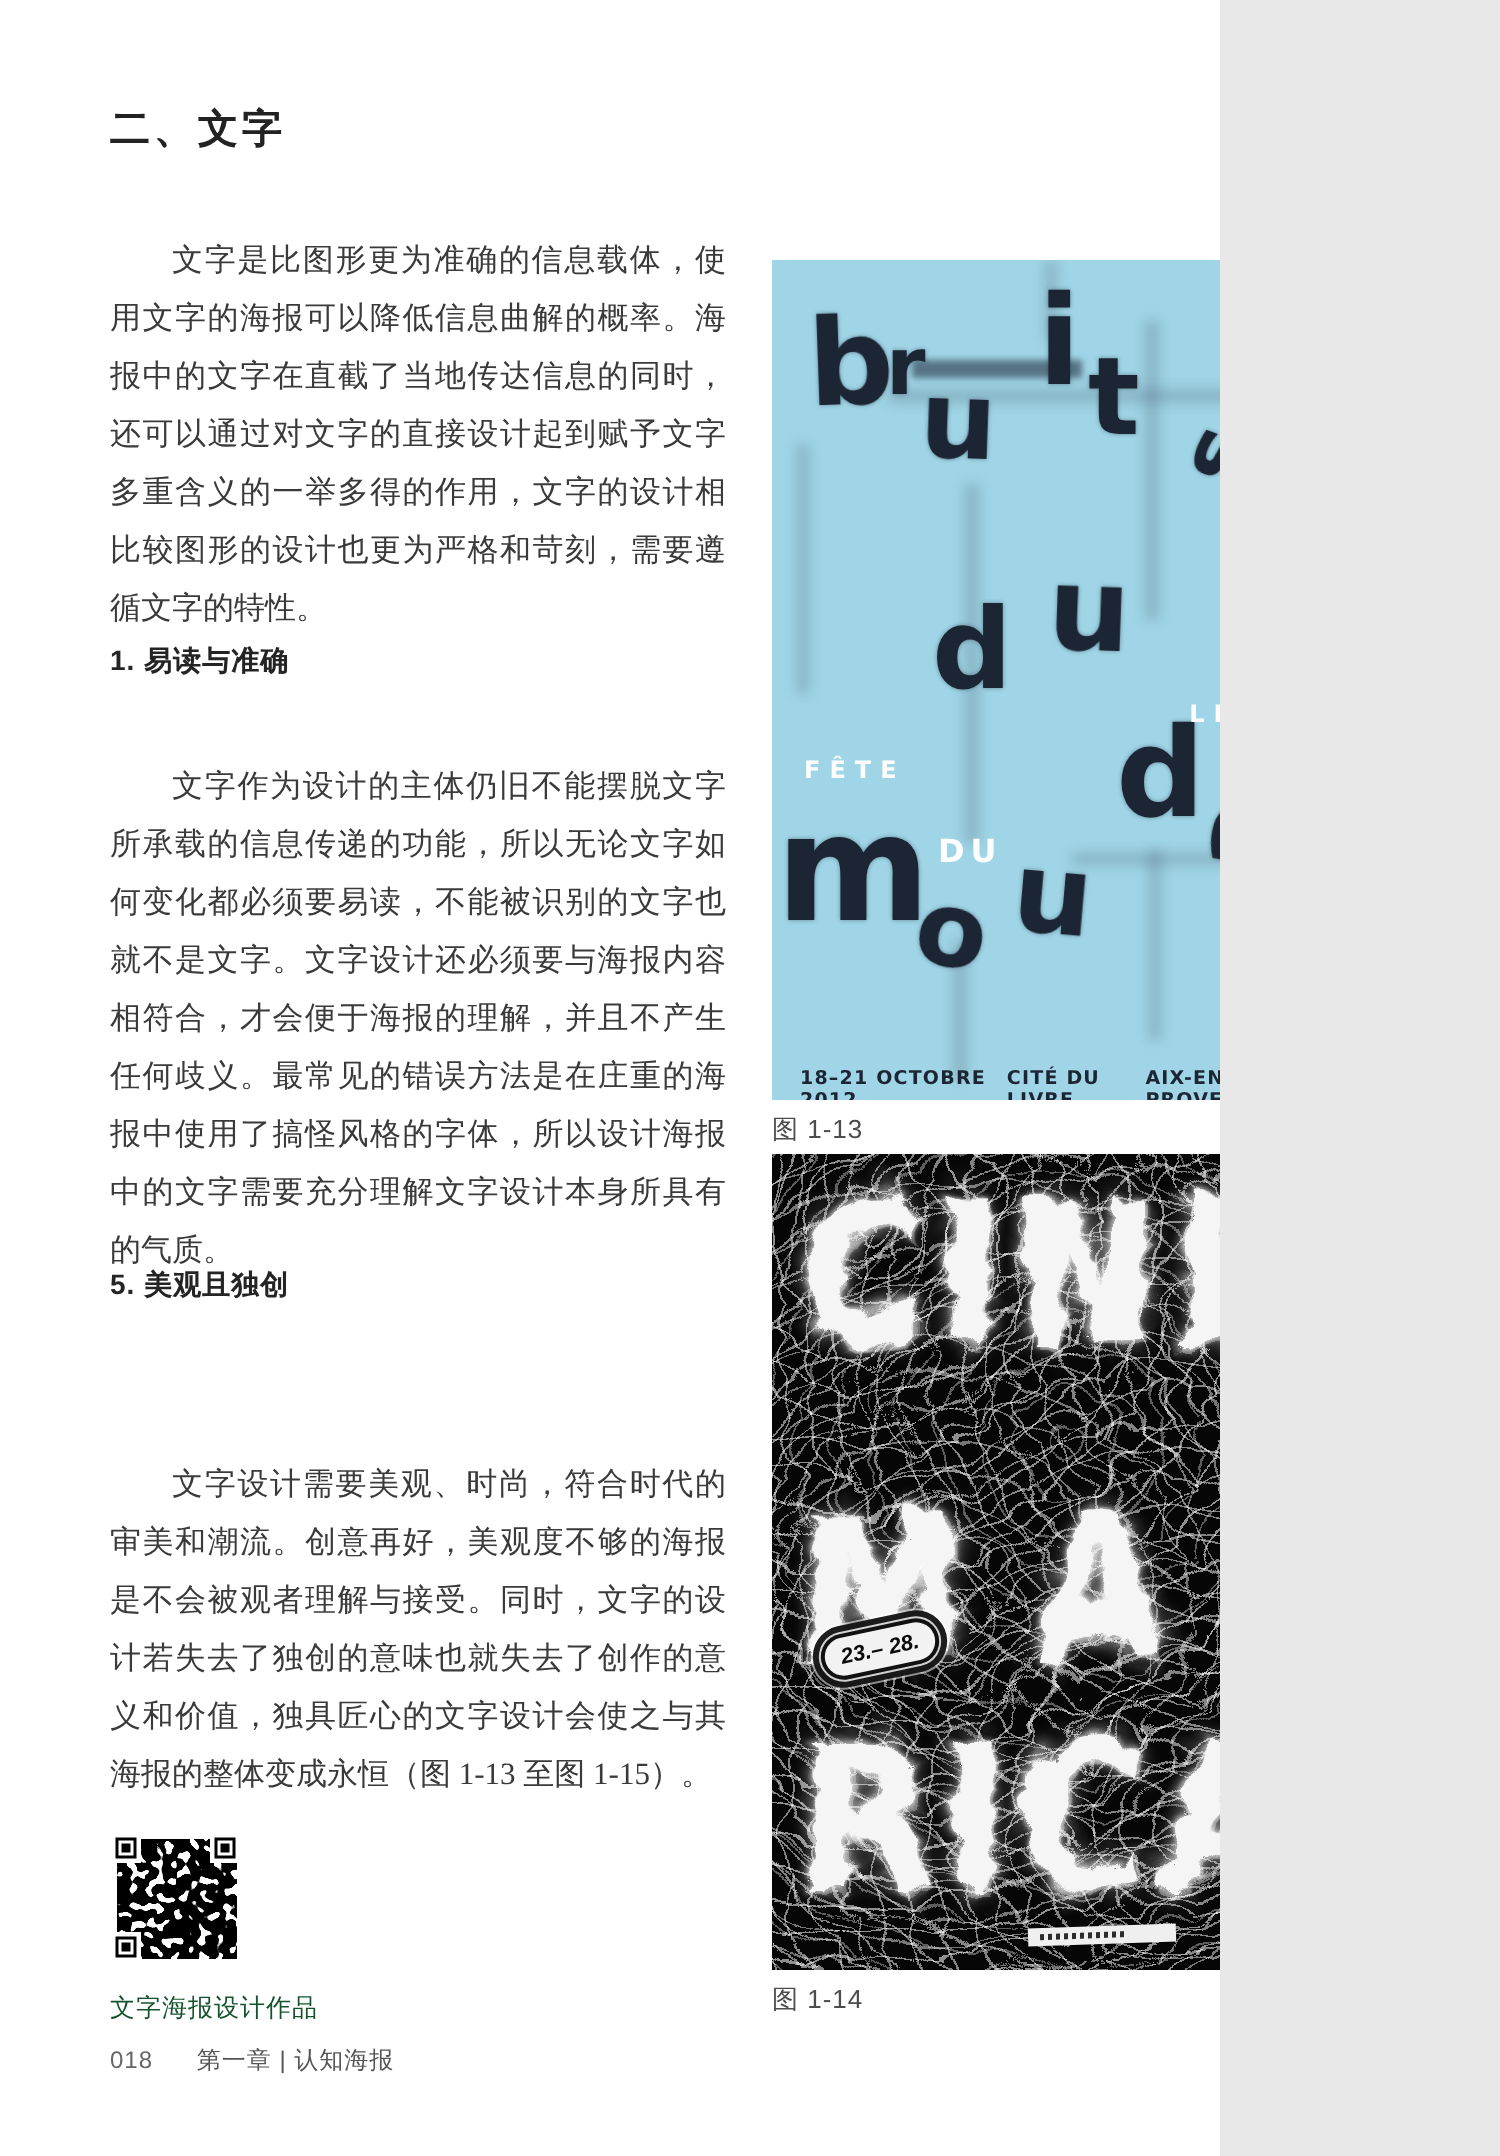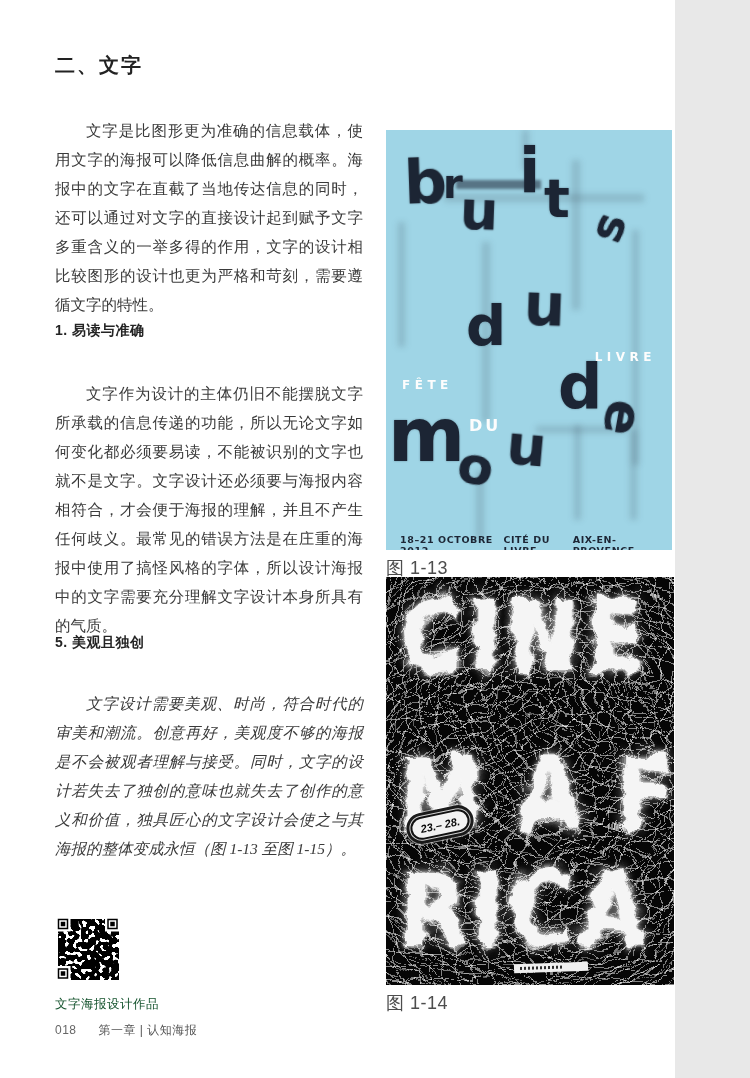--- a/index.html
+++ b/index.html
@@ -1,41 +1,41 @@
 <!DOCTYPE html>
 <html><head>
 <meta charset="utf-8">
 <style>
   html,body{margin:0;padding:0;background:#e8e8e8;}
-  .page{position:relative;width:675px;height:1078px;background:#ffffff;overflow:hidden;
+  .page{position:relative;width:610px;height:1078px;background:#ffffff;overflow:hidden;
         font-family:"Liberation Sans","DejaVu Sans",sans-serif;}
 
   
   .h1{position:absolute;left:55px;top:50px;font-size:20px;font-weight:bold;color:#222;
       letter-spacing:2px;line-height:30px;}
   .bodytext{position:absolute;left:55px;width:308px;font-family:"Liberation Serif","DejaVu Serif",serif;
       font-size:15.5px;line-height:29px;color:#3a3a3a;text-align:justify;text-indent:2em;margin:0;}
   .intro{top:116px;}
   .h2{position:absolute;left:55px;font-size:14px;font-weight:bold;color:#242424;margin:0;
       letter-spacing:.5px;}
   .h2a{top:322px;}
   .h2b{top:634px;}
   .b1{top:379px;}
-  .b2{top:689px;font-style:italic;}
+  .b2{top:728px;}
 
   
   .qr{position:absolute;left:57px;top:918px;width:63px;height:63px;}
   .qr-cap{position:absolute;left:55px;top:996px;font-size:12.5px;color:#14532d;letter-spacing:.5px;}
 
   
   .foot{position:absolute;left:55px;top:1022px;font-size:12px;color:#666;letter-spacing:.5px;}
   .foot .chap{margin-left:18px;color:#555;}
 
   
-  .cap{position:absolute;left:386px;font-size:18px;color:#4d4d4d;letter-spacing:.5px;}
+  .cap{position:absolute;left:386px;font-size:13px;color:#4d4d4d;letter-spacing:.5px;}
   .cap1{top:556px;}
   .cap2{top:991px;}
 
   
   .p1{position:absolute;left:386px;top:130px;width:286px;height:420px;background:#9fd5e6;overflow:hidden;}
   .p1 .sl{position:absolute;font-family:"DejaVu Sans","Liberation Sans",sans-serif;font-weight:bold;
           color:#1c2534;line-height:1;filter:blur(.3px);text-shadow:0 0 2px rgba(28,37,52,.45);}
   .s0{left:18px;top:22px;font-size:60px;transform:rotate(-2deg);}
   .s1{left:57px;top:34px;font-size:40px;}
   .s2{left:74px;top:54px;font-size:54px;transform:rotate(2deg);}

